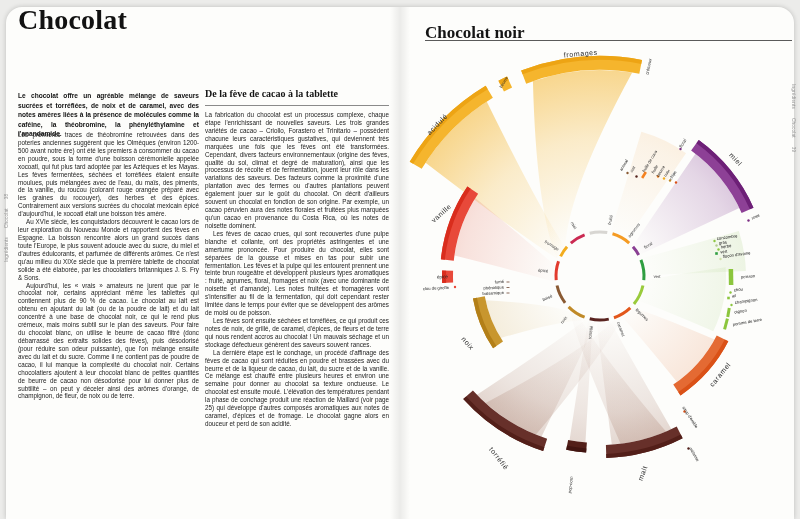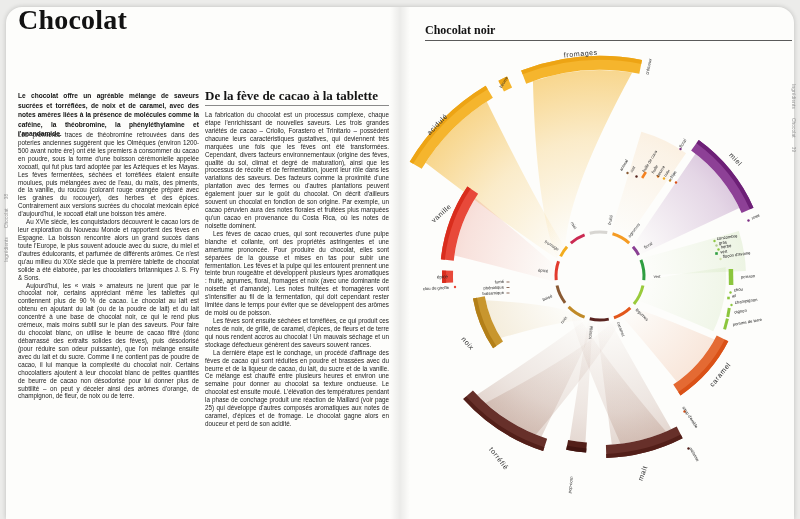--- a/index.html
+++ b/index.html
@@ -33,30 +33,30 @@
     text-align:justify;
   }
   .bodycol{position:absolute;font-size:6.3px;line-height:1.26;color:#222;text-align:justify;}
   #col1{left:18px;top:131px;width:181px;}
   #col2{left:205px;top:111px;width:184px;}
   .bodycol p{margin:0;}
   .bodycol p.indent{text-indent:8px;}
   .col2-head{
     position:absolute;left:205px;top:88px;width:184px;
     font-family:"Liberation Serif",serif;font-weight:700;
-    font-size:13px;color:#141414;
+    font-size:10px;color:#141414;
   }
   .col2-rule{
     position:absolute;left:205px;top:105px;width:184px;height:0;
     border-top:0.7px solid #8a8a8a;
   }
   .right-head{
     position:absolute;left:425px;top:23px;
     font-family:"Liberation Serif",serif;font-weight:700;
-    font-size:12px;color:#141414;
+    font-size:17px;color:#141414;
   }
   .right-rule{
     position:absolute;left:425px;top:40px;width:367px;height:1px;background:#5a5a5a;
   }
   #chord-svg{position:absolute;left:400px;top:40px;}
 </style>
 </head>
 <body>
 
 <div class="card"></div>

